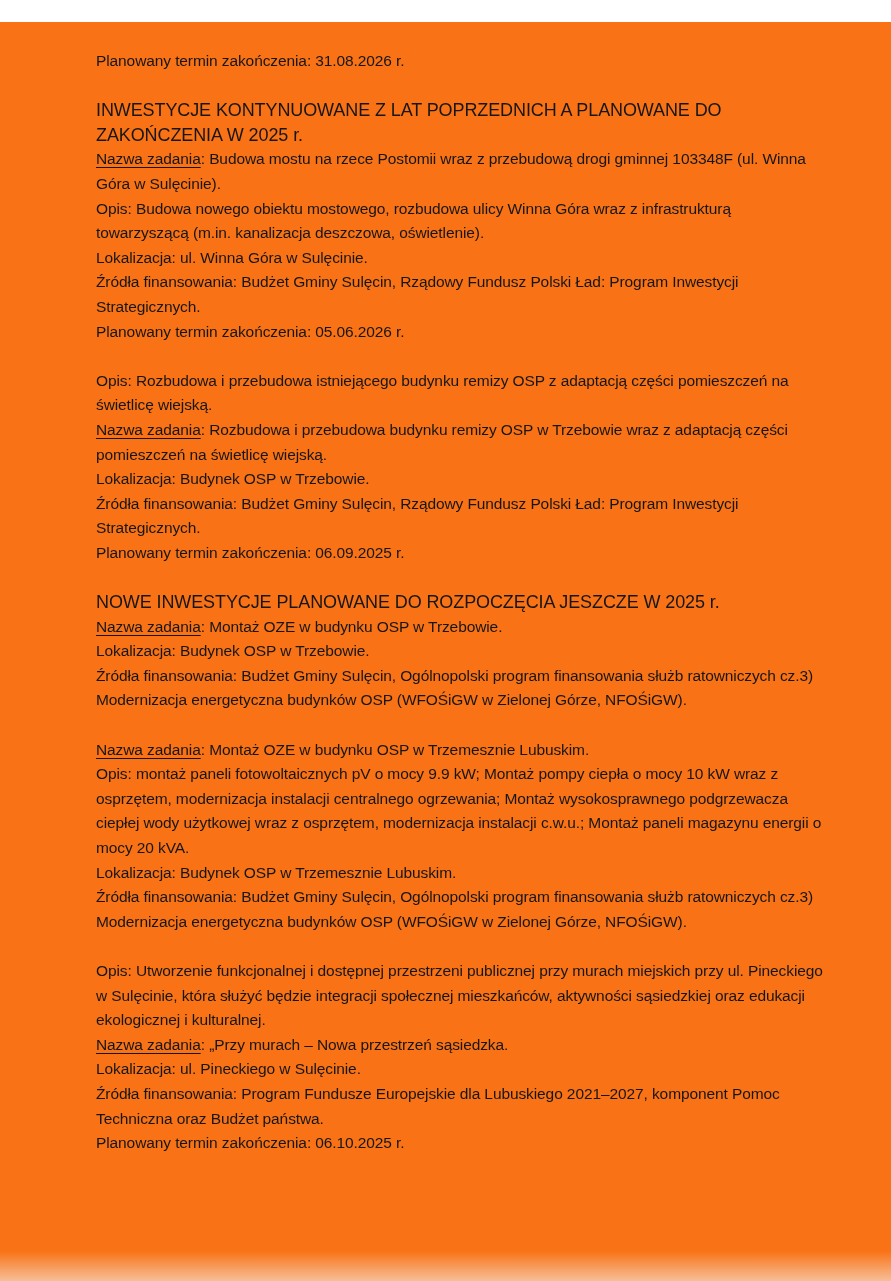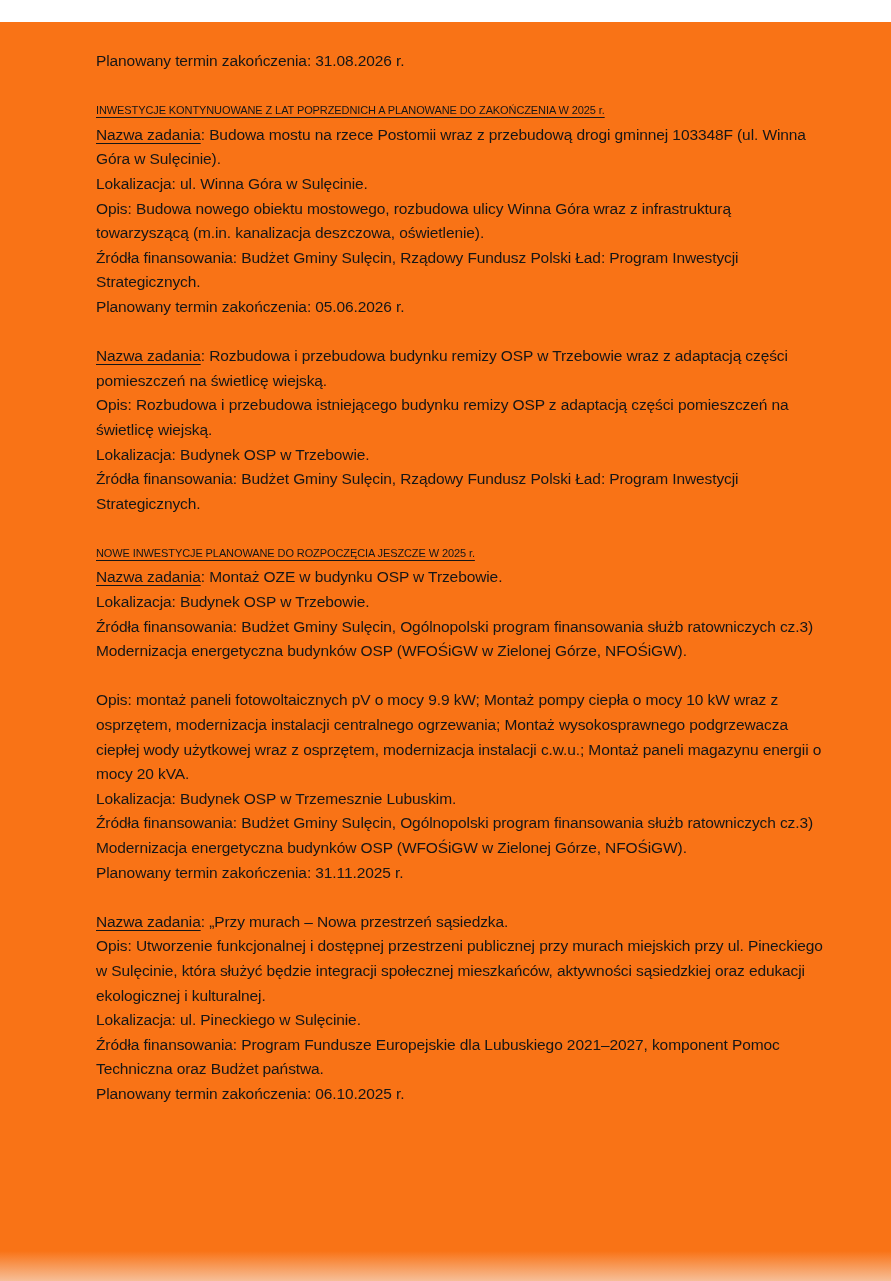--- a/index.html
+++ b/index.html
@@ -26,22 +26,21 @@
     line-height: 24.6px;
     letter-spacing: -0.1px;
   }
   p.ln {
     margin: 0;
     padding: 0;
   }
   .heading {
     margin: 24.6px 0 0 0;
     padding: 0;
-    font-size: 11px;
-    text-decoration: underline;
+    font-size: 18px;
     text-decoration-thickness: 1.4px;
     text-underline-offset: 3px;
   }
   .task {
     margin: 0;
   }
   .task + .task {
     margin-top: 24.6px;
   }
   .u {
@@ -64,51 +63,52 @@
 
 <div class="page">
   <div class="content">
 
     <p class="ln"><span>Planowany termin zakończenia</span><span>:</span> <span>31.08.2026 r.</span></p>
 
     <p class="heading">INWESTYCJE KONTYNUOWANE Z LAT POPRZEDNICH A PLANOWANE DO ZAKOŃCZENIA W 2025 r.</p>
 
     <div class="task">
       <p class="ln"><span class="u">Nazwa zadania</span><span>:</span> <span>Budowa mostu na rzece Postomii wraz z przebudową drogi gminnej 103348F (ul. Winna Góra w Sulęcinie).</span></p>
+      <p class="ln"><span>Opis</span><span>:</span> <span>Budowa nowego obiektu mostowego, rozbudowa ulicy Winna Góra wraz z infrastrukturą towarzyszącą (m.in. kanalizacja deszczowa, oświetlenie).</span></p>
       <p class="ln"><span>Lokalizacja</span><span>:</span> <span>ul. Winna Góra w Sulęcinie.</span></p>
-      <p class="ln"><span>Opis</span><span>:</span> <span>Budowa nowego obiektu mostowego, rozbudowa ulicy Winna Góra wraz z infrastrukturą towarzyszącą (m.in. kanalizacja deszczowa, oświetlenie).</span></p>
       <p class="ln"><span>Źródła finansowania</span><span>:</span> <span>Budżet Gminy Sulęcin, Rządowy Fundusz Polski Ład: Program Inwestycji Strategicznych.</span></p>
       <p class="ln"><span>Planowany termin zakończenia</span><span>:</span> <span>05.06.2026 r.</span></p>
     </div>
 
     <div class="task">
+      <p class="ln"><span>Opis</span><span>:</span> <span>Rozbudowa i przebudowa istniejącego budynku remizy OSP z adaptacją części pomieszczeń na świetlicę wiejską.</span></p>
       <p class="ln"><span class="u">Nazwa zadania</span><span>:</span> <span>Rozbudowa i przebudowa budynku remizy OSP w Trzebowie wraz z adaptacją części pomieszczeń na świetlicę wiejską.</span></p>
-      <p class="ln"><span>Opis</span><span>:</span> <span>Rozbudowa i przebudowa istniejącego budynku remizy OSP z adaptacją części pomieszczeń na świetlicę wiejską.</span></p>
       <p class="ln"><span>Lokalizacja</span><span>:</span> <span>Budynek OSP w Trzebowie.</span></p>
       <p class="ln"><span>Źródła finansowania</span><span>:</span> <span>Budżet Gminy Sulęcin, Rządowy Fundusz Polski Ład: Program Inwestycji Strategicznych.</span></p>
+      <p class="ln"><span>Planowany termin zakończenia</span><span>:</span> <span>06.09.2025 r.</span></p>
     </div>
 
     <p class="heading">NOWE INWESTYCJE PLANOWANE DO ROZPOCZĘCIA JESZCZE W 2025 r.</p>
 
     <div class="task">
       <p class="ln"><span class="u">Nazwa zadania</span><span>:</span> <span>Montaż OZE w budynku OSP w Trzebowie.</span></p>
       <p class="ln"><span>Lokalizacja</span><span>:</span> <span>Budynek OSP w Trzebowie.</span></p>
       <p class="ln"><span>Źródła finansowania</span><span>:</span> <span>Budżet Gminy Sulęcin, Ogólnopolski program finansowania służb ratowniczych cz.3) Modernizacja energetyczna budynków OSP (WFOŚiGW w Zielonej Górze, NFOŚiGW).</span></p>
     </div>
 
     <div class="task">
+      <p class="ln"><span class="u">Nazwa zadania</span><span>:</span> <span>Montaż OZE w budynku OSP w Trzemesznie Lubuskim.</span></p>
       <p class="ln"><span>Opis</span><span>:</span> <span>montaż paneli fotowoltaicznych pV o mocy 9.9 kW; Montaż pompy ciepła o mocy 10 kW wraz z osprzętem, modernizacja instalacji centralnego ogrzewania; Montaż wysokosprawnego podgrzewacza ciepłej wody użytkowej wraz z osprzętem, modernizacja instalacji c.w.u.; Montaż paneli magazynu energii o mocy 20 kVA.</span></p>
       <p class="ln"><span>Lokalizacja</span><span>:</span> <span>Budynek OSP w Trzemesznie Lubuskim.</span></p>
       <p class="ln"><span>Źródła finansowania</span><span>:</span> <span>Budżet Gminy Sulęcin, Ogólnopolski program finansowania służb ratowniczych cz.3) Modernizacja energetyczna budynków OSP (WFOŚiGW w Zielonej Górze, NFOŚiGW).</span></p>
-      <p class="ln"><span>Planowany termin zakończenia</span><span>:</span> <span>31.11.2025 r.</span></p>
     </div>
 
     <div class="task">
+      <p class="ln"><span>Opis</span><span>:</span> <span>Utworzenie funkcjonalnej i dostępnej przestrzeni publicznej przy murach miejskich przy ul. Pineckiego w Sulęcinie, która służyć będzie integracji społecznej mieszkańców, aktywności sąsiedzkiej oraz edukacji ekologicznej i kulturalnej.</span></p>
       <p class="ln"><span class="u">Nazwa zadania</span><span>:</span> <span>„Przy murach – Nowa przestrzeń sąsiedzka.</span></p>
-      <p class="ln"><span>Opis</span><span>:</span> <span>Utworzenie funkcjonalnej i dostępnej przestrzeni publicznej przy murach miejskich przy ul. Pineckiego w Sulęcinie, która służyć będzie integracji społecznej mieszkańców, aktywności sąsiedzkiej oraz edukacji ekologicznej i kulturalnej.</span></p>
       <p class="ln"><span>Lokalizacja</span><span>:</span> <span>ul. Pineckiego w Sulęcinie.</span></p>
       <p class="ln"><span>Źródła finansowania</span><span>:</span> <span>Program Fundusze Europejskie dla Lubuskiego 2021–2027, komponent Pomoc Techniczna oraz Budżet państwa.</span></p>
       <p class="ln"><span>Planowany termin zakończenia</span><span>:</span> <span>06.10.2025 r.</span></p>
     </div>
 
   </div>
   <div class="page-bottom-shade"></div>
 </div>
 
 </body></html>

